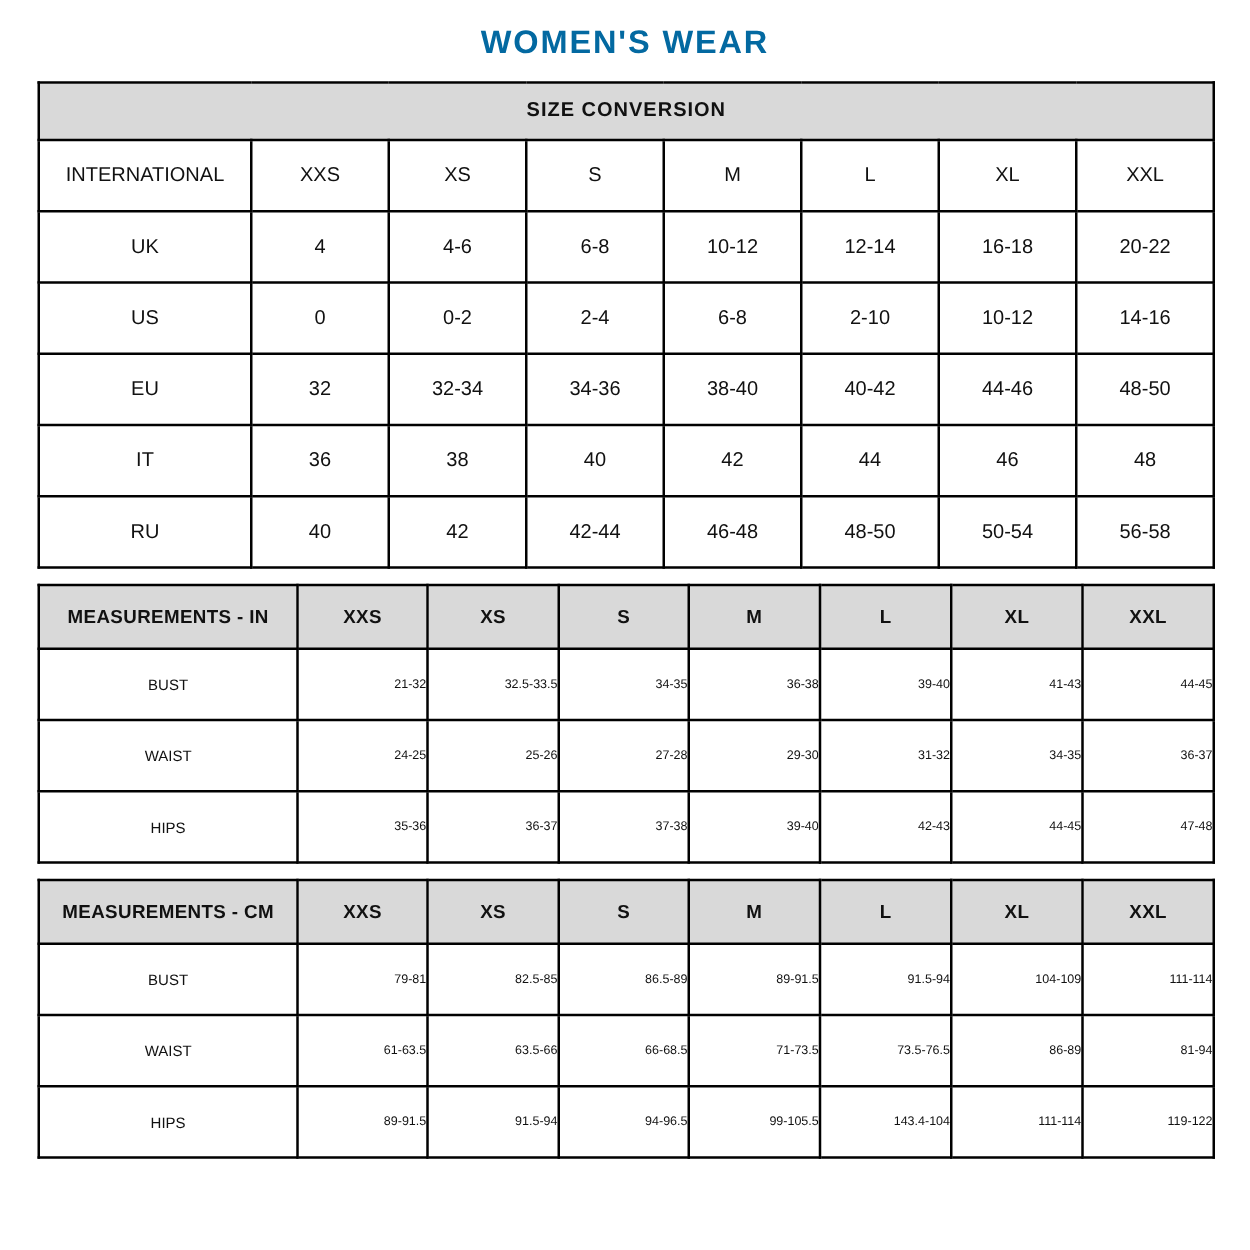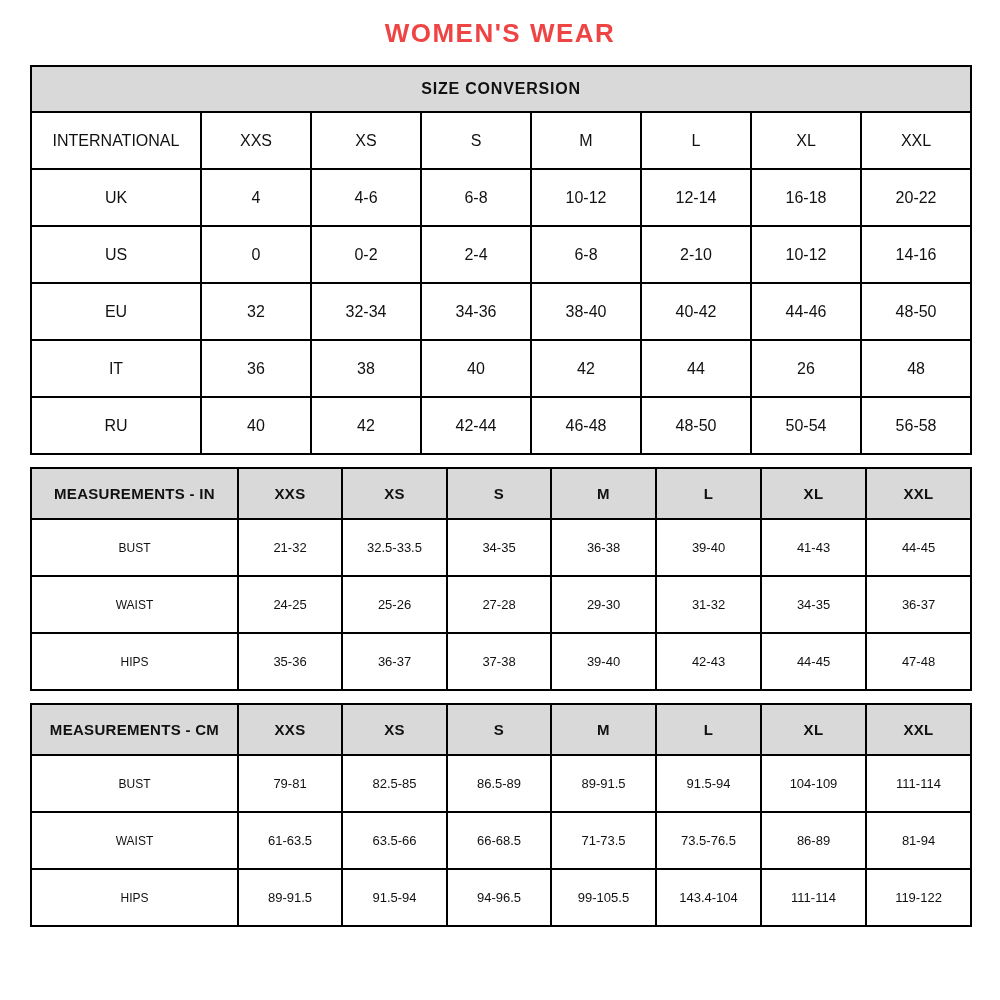--- a/index.html
+++ b/index.html
@@ -10,21 +10,21 @@
     font-family: "Liberation Sans", sans-serif;
     color: #111111;
   }
   .page { padding: 12px 30px 0 30px; }
   .page-title {
     text-align: center;
     font-size: 26px;
     font-weight: 700;
     letter-spacing: 1.5px;
     margin: 6px 0 16px 0;
-    color: #ef4444;
+    color: #0369a1;
   }
   table {
     border-collapse: collapse;
     width: 940px;
     table-layout: fixed;
     margin-bottom: 12px;
   }
   td, th {
     border: 2px solid #000000;
     text-align: center;
@@ -46,21 +46,21 @@
   }
   
   .tbl-meas tr { height: 57px; }
   .tbl-meas tr.head-row { height: 51px; }
   .tbl-meas .head-cell {
     background: #d9d9d9;
     font-weight: 700;
     font-size: 15px;
     letter-spacing: 0.3px;
   }
-  .tbl-meas td.val { font-size: 13px; }
+  .tbl-meas td.val { font-size: 10px; text-align: right; }
   .tbl-meas td.row-label { font-size: 12px; }
 </style>
 </head>
 <body>
 
 <div class="page">
 
   <h1 class="page-title">WOMEN'S WEAR</h1>
 
   <table class="tbl-conv">
@@ -118,21 +118,21 @@
       <td>44-46</td>
       <td>48-50</td>
     </tr>
     <tr>
       <td>IT</td>
       <td>36</td>
       <td>38</td>
       <td>40</td>
       <td>42</td>
       <td>44</td>
-      <td>26</td>
+      <td>46</td>
       <td>48</td>
     </tr>
     <tr>
       <td>RU</td>
       <td>40</td>
       <td>42</td>
       <td>42-44</td>
       <td>46-48</td>
       <td>48-50</td>
       <td>50-54</td>

